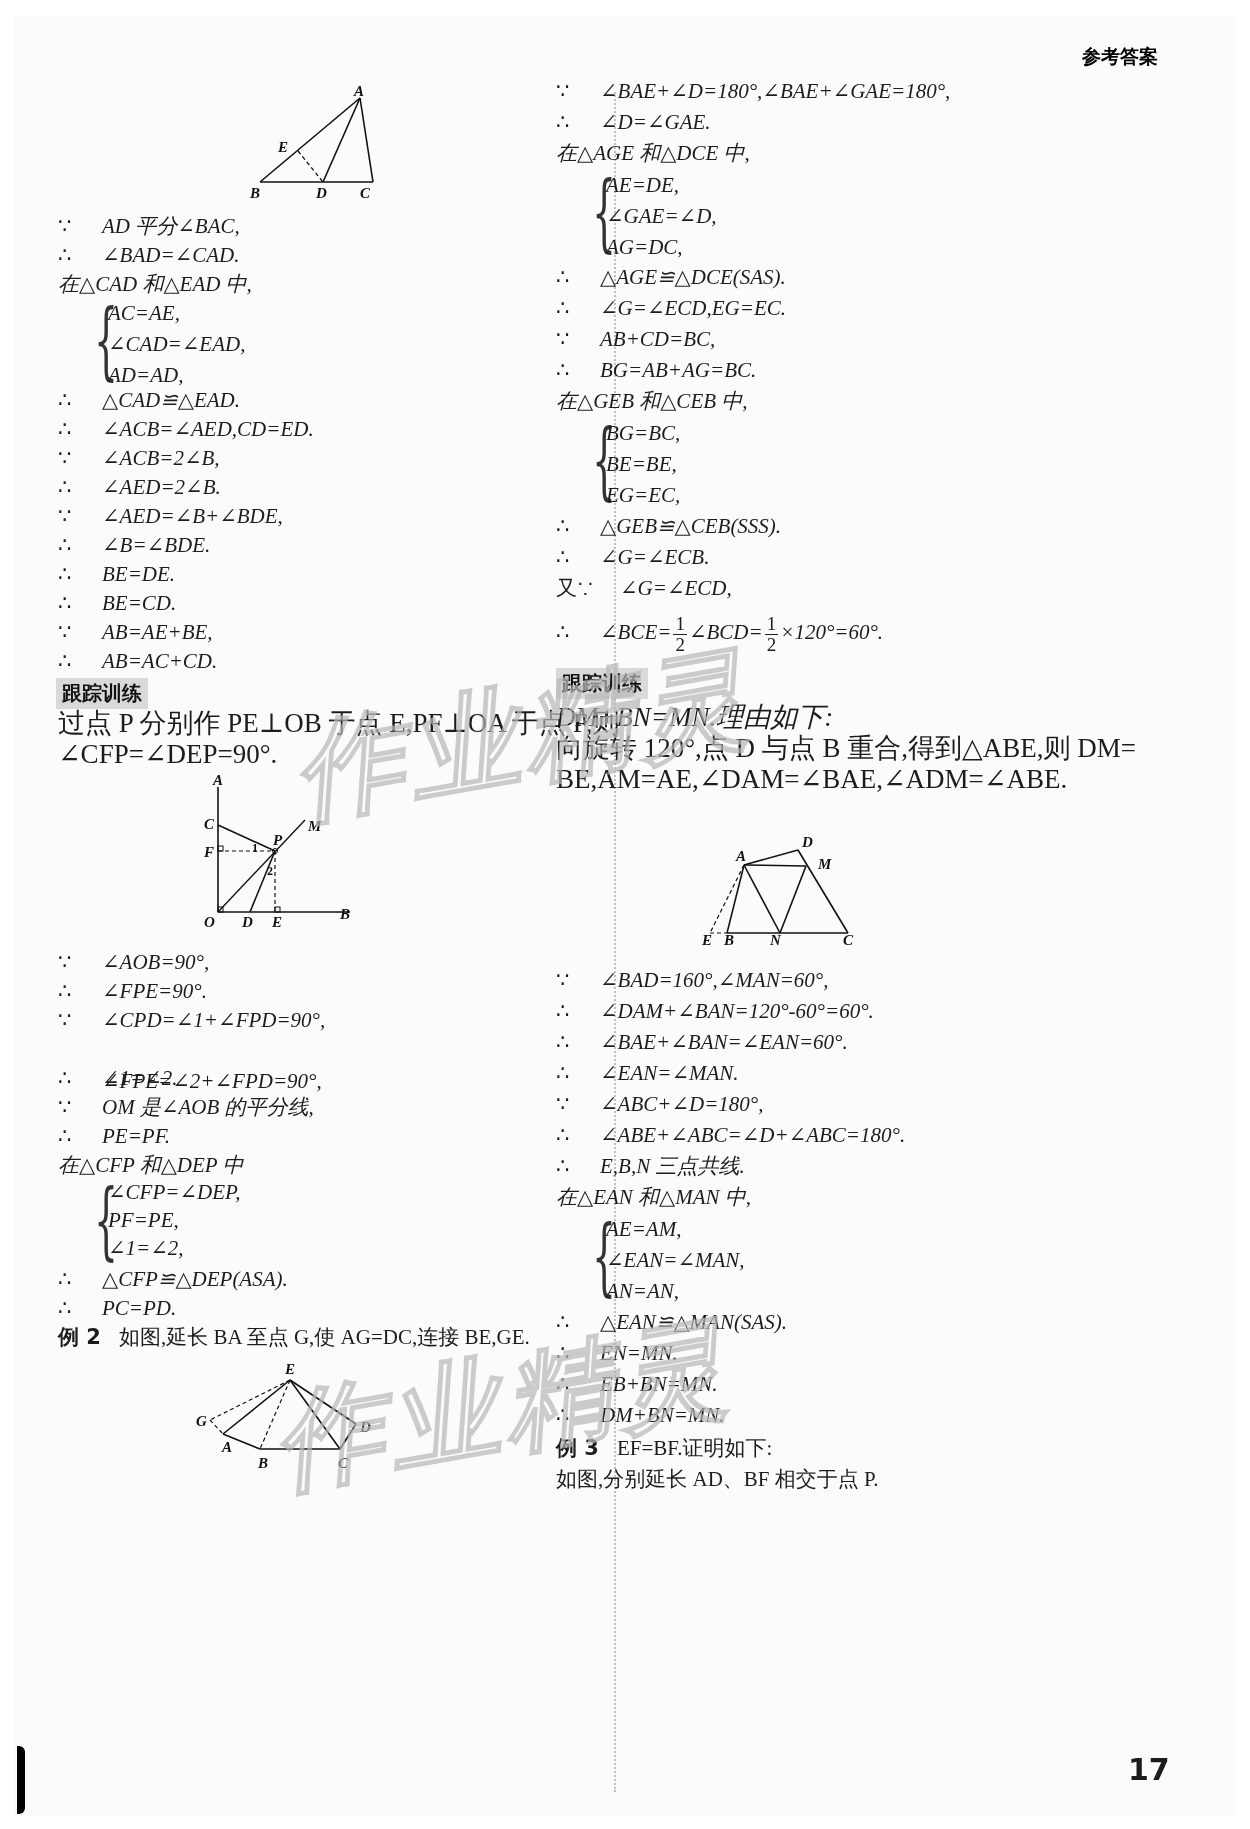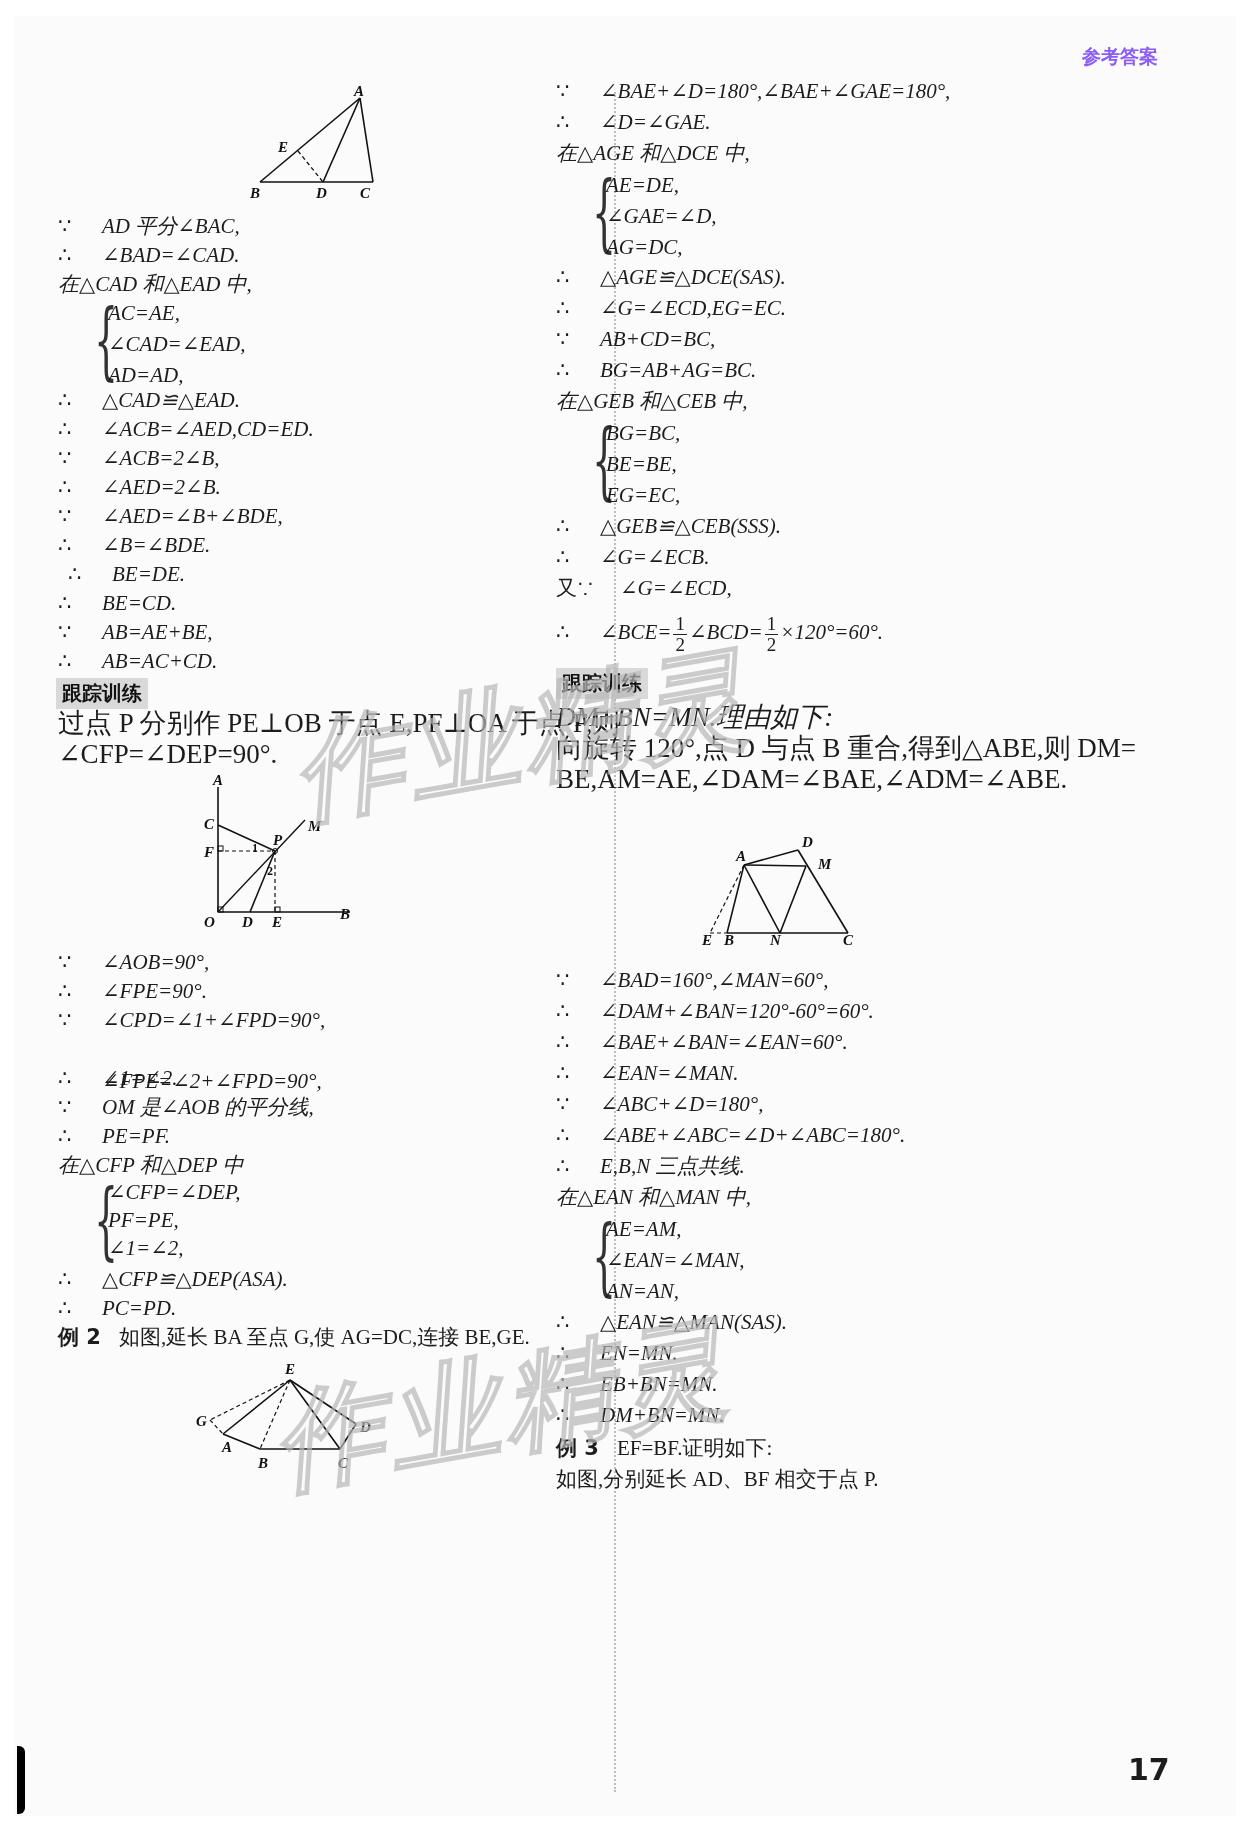--- a/index.html
+++ b/index.html
@@ -9,21 +9,21 @@
     font-family: "Liberation Serif", "DejaVu Serif", serif;
     color: #1c1c1c;
   }
   .page {
     position: absolute; left: 14px; top: 16px; width: 1222px; height: 1800px;
     background: #fbfbfb;
   }
   .header-title {
     position: absolute; left: 1082px; top: 44px;
     font-family: "DejaVu Sans", sans-serif; font-weight: bold; font-size: 19px;
-    color: #8b5cf6;
+    color: #000000;
   }
   .col-divider {
     position: absolute; left: 614px; top: 92px; height: 1700px; width: 0;
     border-left: 2px dotted #bdbdbd;
   }
   .line {
     position: absolute; font-size: 21px; line-height: 28px; white-space: nowrap;
   }
   .line .sym { display: inline-block; width: 44px; font-style: normal; }
   .line .expr { font-style: italic; }
@@ -94,21 +94,21 @@
     <div class="bl">AD=AD,</div>
   </div>
 </div>
 
 <div class="line" style="left:58px;top:386px;"><span class="sym">∴</span><span class="expr">△CAD≌△EAD.</span></div>
 <div class="line" style="left:58px;top:415px;"><span class="sym">∴</span><span class="expr">∠ACB=∠AED,CD=ED.</span></div>
 <div class="line" style="left:58px;top:444px;"><span class="sym">∵</span><span class="expr">∠ACB=2∠B,</span></div>
 <div class="line" style="left:58px;top:473px;"><span class="sym">∴</span><span class="expr">∠AED=2∠B.</span></div>
 <div class="line" style="left:58px;top:502px;"><span class="sym">∵</span><span class="expr">∠AED=∠B+∠BDE,</span></div>
 <div class="line" style="left:58px;top:531px;"><span class="sym">∴</span><span class="expr">∠B=∠BDE.</span></div>
-<div class="line" style="left:68px;top:560px;"><span class="sym">∴</span><span class="expr">BE=DE.</span></div>
+<div class="line" style="left:58px;top:560px;"><span class="sym">∴</span><span class="expr">BE=DE.</span></div>
 <div class="line" style="left:58px;top:589px;"><span class="sym">∴</span><span class="expr">BE=CD.</span></div>
 <div class="line" style="left:58px;top:618px;"><span class="sym">∵</span><span class="expr">AB=AE+BE,</span></div>
 <div class="line" style="left:58px;top:647px;"><span class="sym">∴</span><span class="expr">AB=AC+CD.</span></div>
 
 <div class="section-tag" style="left:56px;top:678px;">跟踪训练</div>
 
 <div class="para" style="left:58px;top:708px;">
   <div>过点 P 分别作 PE⊥OB 于点 E,PF⊥OA 于点 F,则</div>
   <div>∠CFP=∠DEP=90°.</div>
 </div>

